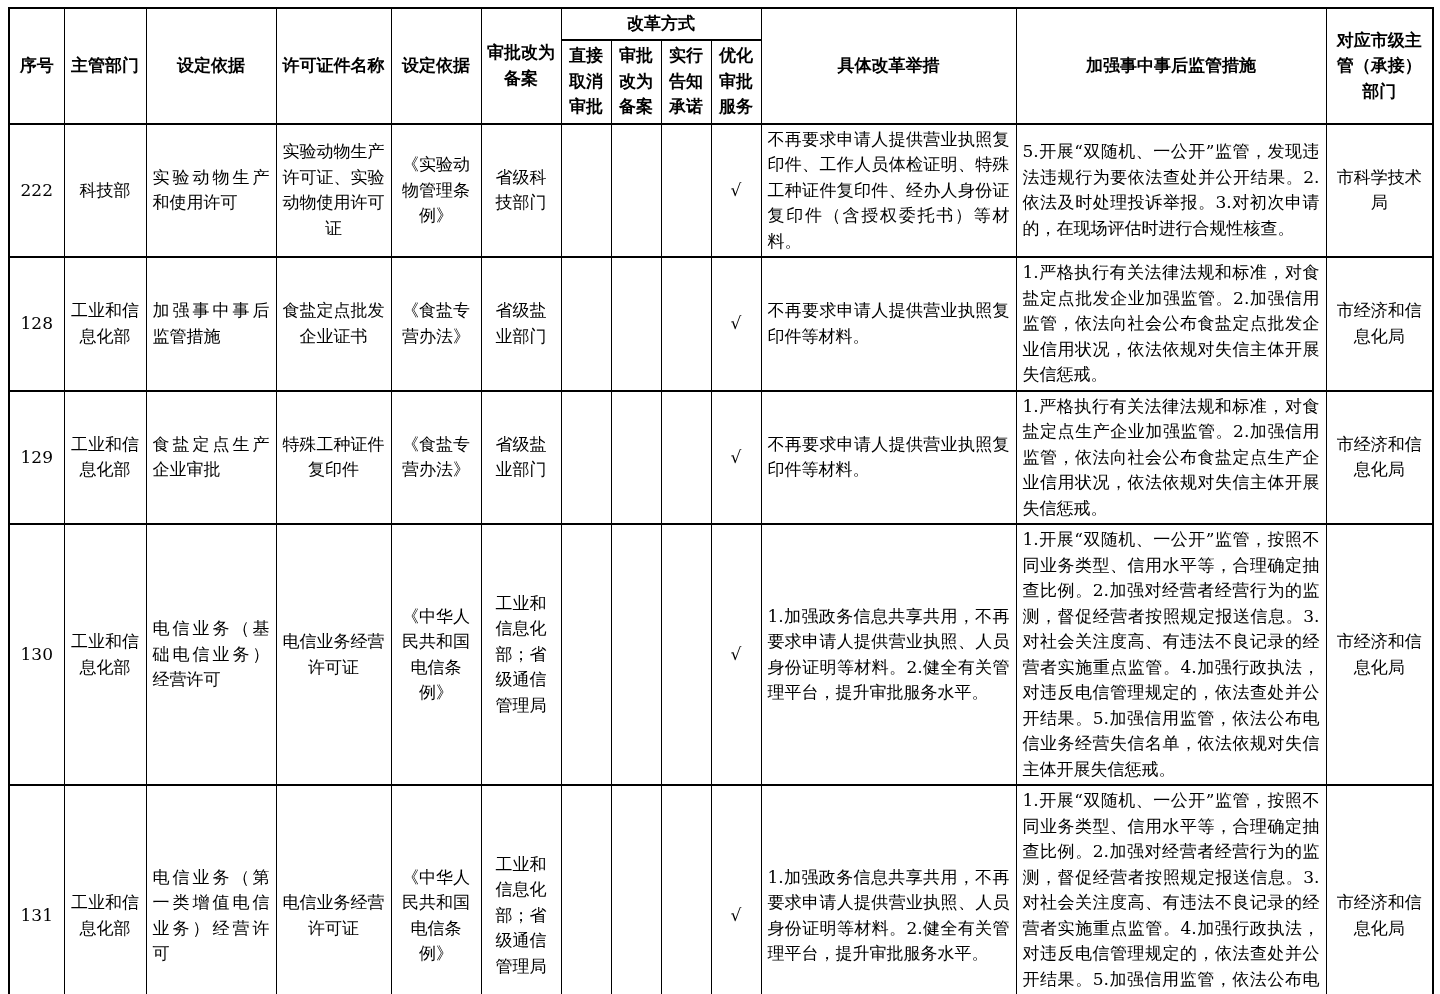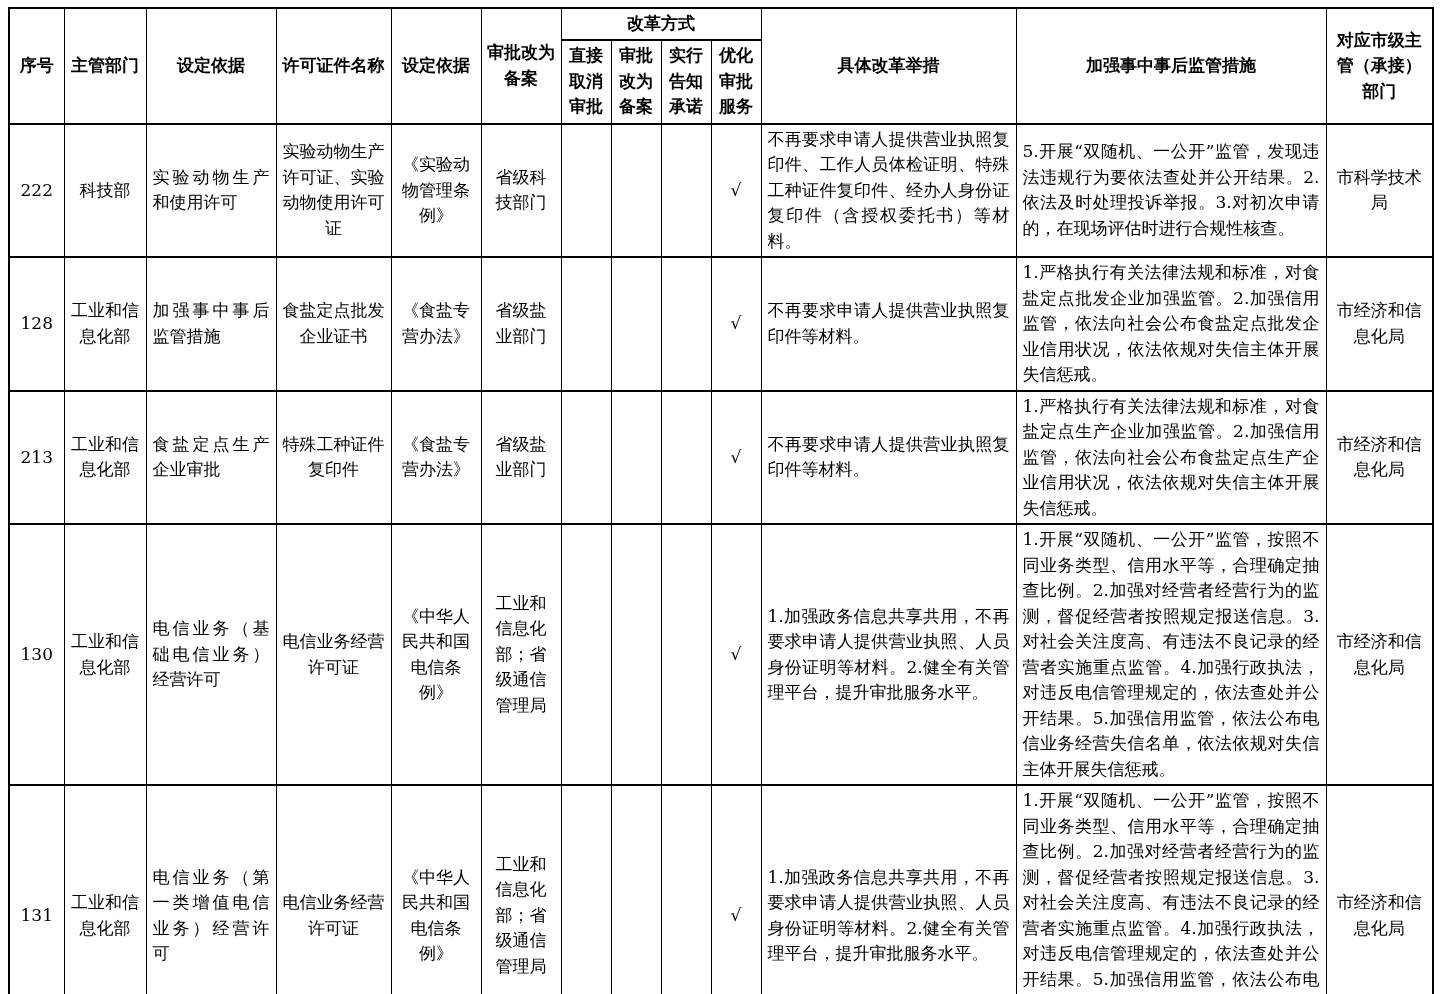--- a/index.html
+++ b/index.html
@@ -116,21 +116,21 @@
           <td class="c">省级盐业部门</td>
           <td class="c method"></td>
           <td class="c method"></td>
           <td class="c method"></td>
           <td class="c method">√</td>
           <td class="j">不再要求申请人提供营业执照复印件等材料。</td>
           <td class="j">1.严格执行有关法律法规和标准，对食盐定点批发企业加强监管。2.加强信用监管，依法向社会公布食盐定点批发企业信用状况，依法依规对失信主体开展失信惩戒。</td>
           <td class="c">市经济和信息化局</td>
         </tr>
         <tr>
-          <td class="c">213</td>
+          <td class="c">129</td>
           <td class="c">工业和信息化部</td>
           <td class="j">食盐定点生产企业审批</td>
           <td class="c">特殊工种证件复印件</td>
           <td class="c">《食盐专营办法》</td>
           <td class="c">省级盐业部门</td>
           <td class="c method"></td>
           <td class="c method"></td>
           <td class="c method"></td>
           <td class="c method">√</td>
           <td class="j">不再要求申请人提供营业执照复印件等材料。</td>

